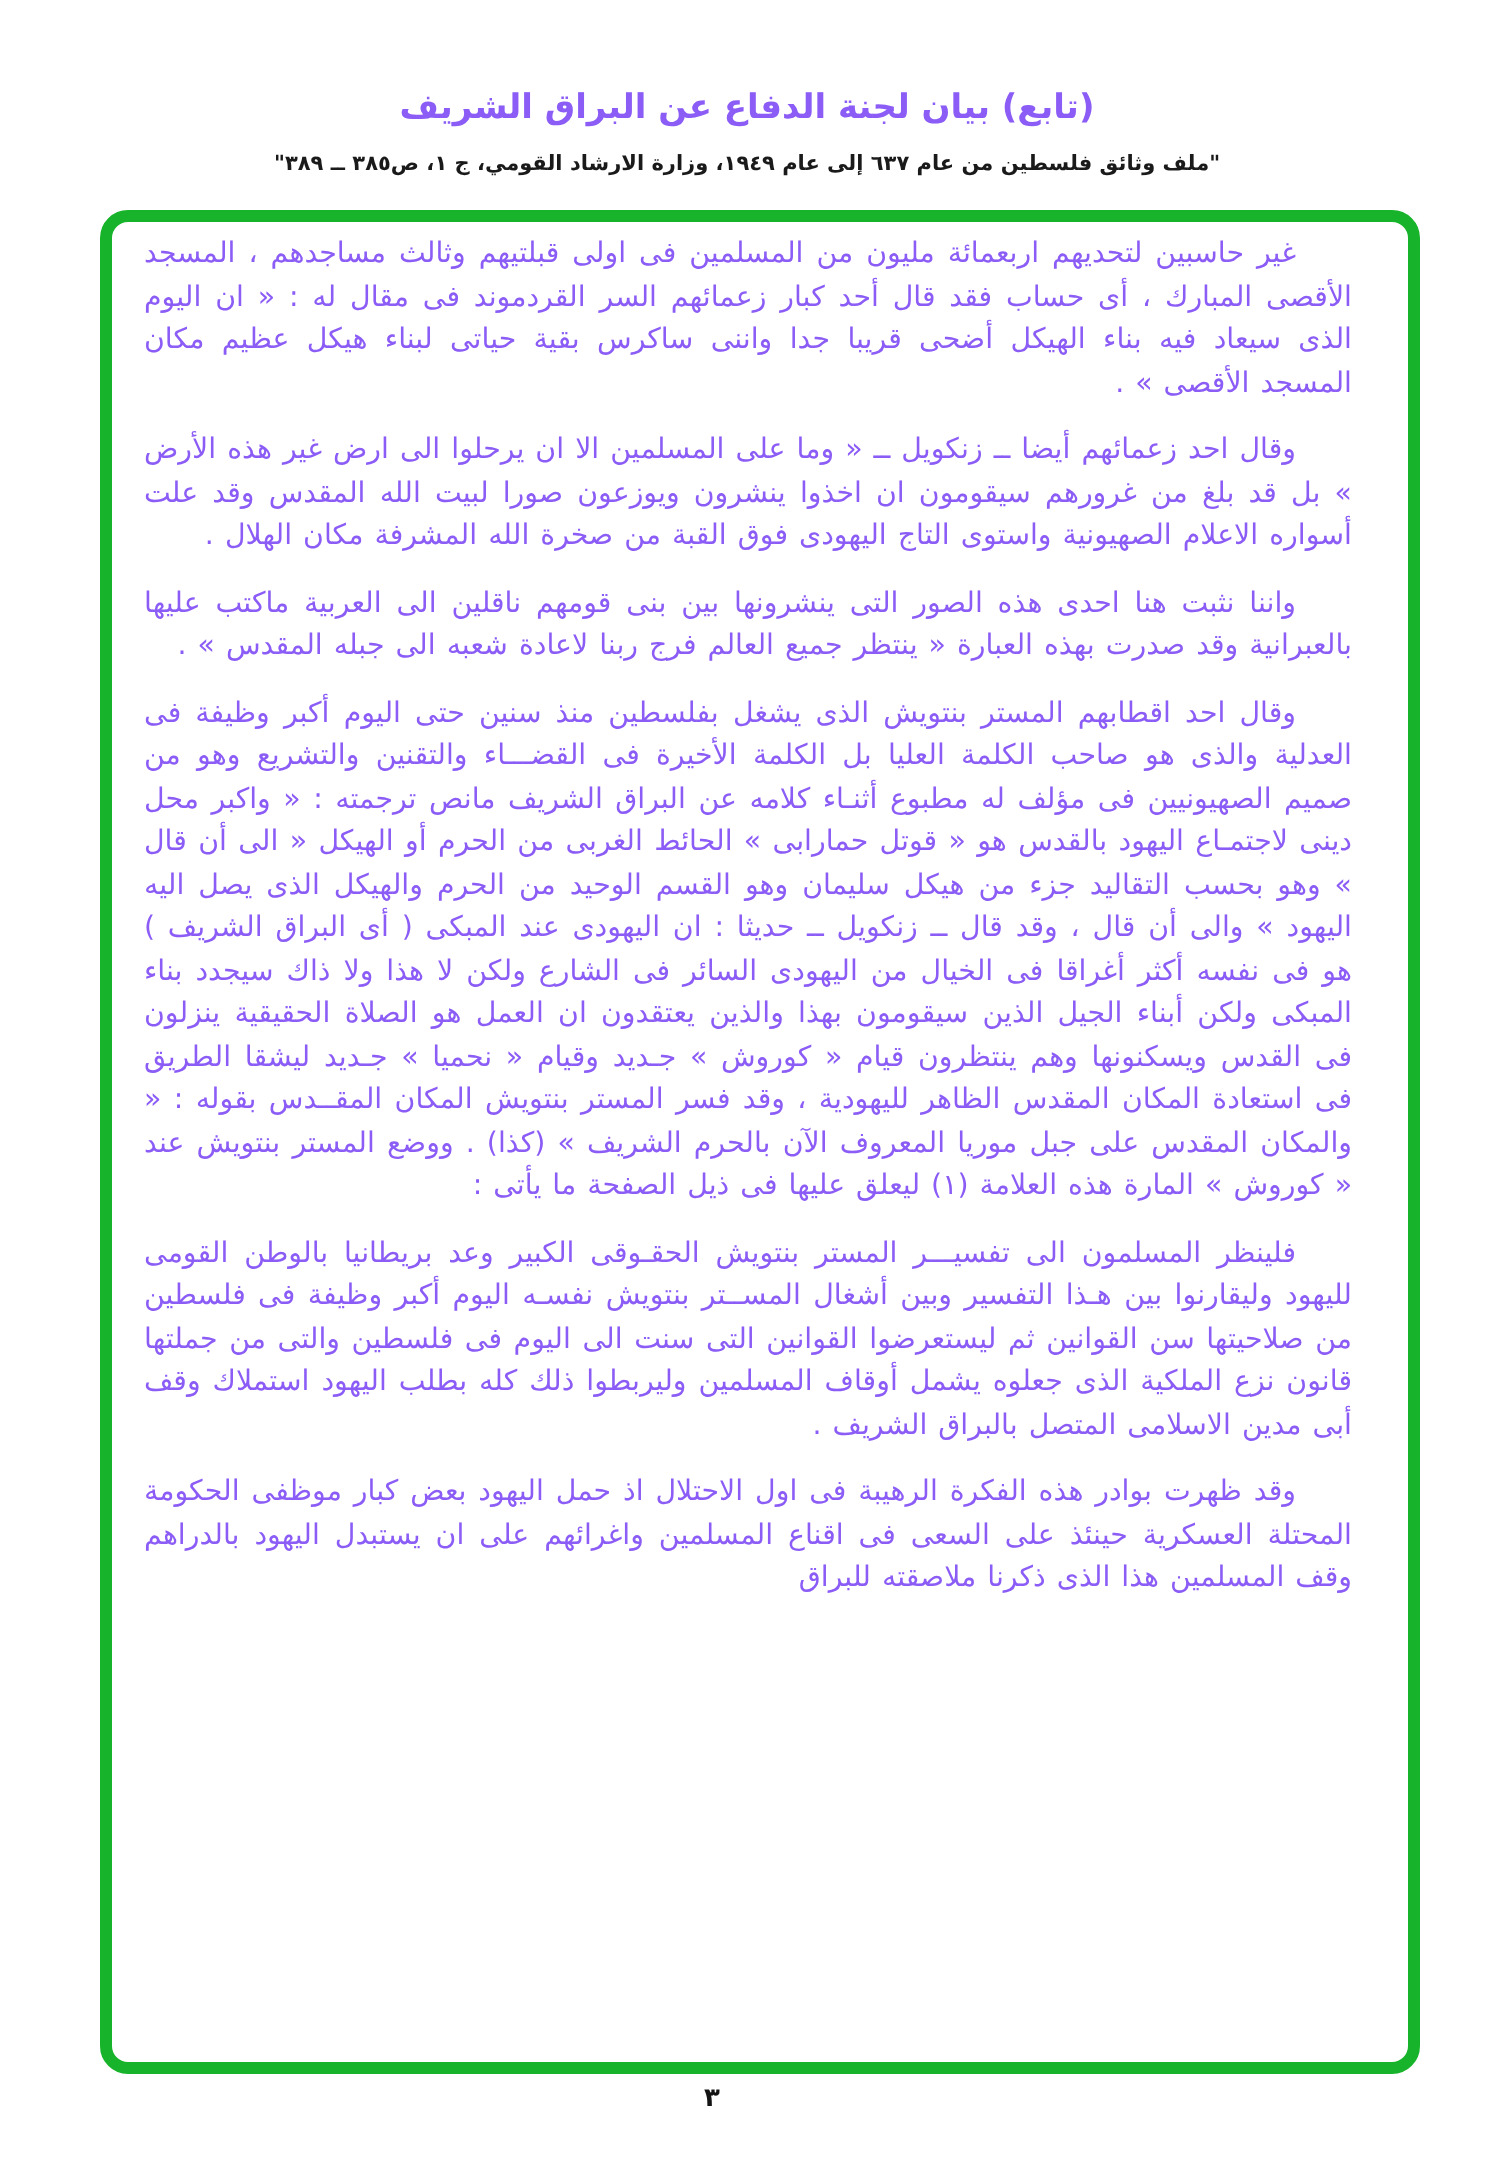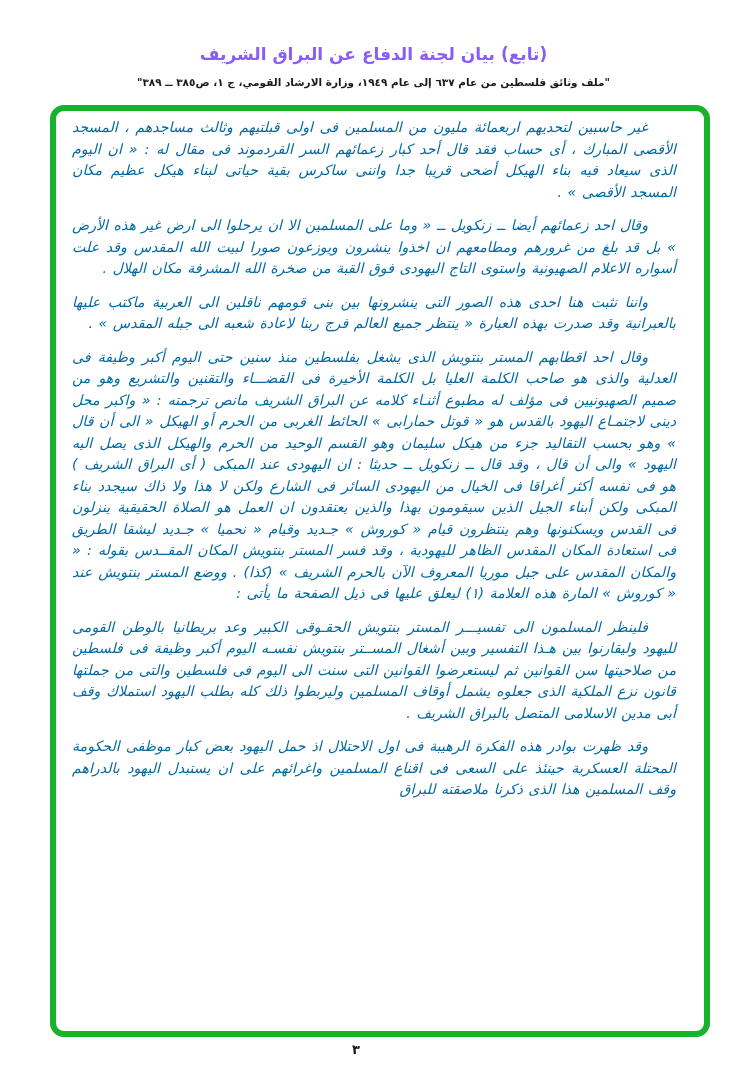--- a/index.html
+++ b/index.html
@@ -53,22 +53,21 @@
   }
   .body-text {
     position: absolute;
     top: 117px;
     left: 72px;
     width: 604px;
     direction: rtl;
     text-align: justify;
     font-size: 14.2px;
     line-height: 21.5px;
-    color: #0369a1;
-    font-style: italic;
+    color: #8b5cf6;
   }
   .body-text p {
     margin: 0 0 12px 0;
     text-indent: 28px;
     word-spacing: 1px;
   }
   .body-text p:last-child { margin-bottom: 0; }
   .page-number {
     position: absolute;
     top: 1042px;
@@ -86,21 +85,21 @@
 <div class="page">
 
   <div class="doc-title">(تابع) بيان لجنة الدفاع عن البراق الشريف</div>
 
   <div class="doc-subtitle">"ملف وثائق فلسطين من عام ٦٣٧ إلى عام ١٩٤٩، وزارة الارشاد القومي، ج ١، ص٣٨٥ ــ ٣٨٩"</div>
 
   <div class="frame" style="border-color: rgb(23, 179, 43);"></div>
 
   <div class="body-text">
     <p>غير حاسبين لتحديهم اربعمائة مليون من المسلمين فى اولى قبلتيهم وثالث مساجدهم ، المسجد الأقصى المبارك ، أى حساب فقد قال أحد كبار زعمائهم السر القردموند فى مقال له : « ان اليوم الذى سيعاد فيه بناء الهيكل أضحى قريبا جدا واننى ساكرس بقية حياتى لبناء هيكل عظيم مكان المسجد الأقصى » .</p>
-    <p>وقال احد زعمائهم أيضا ــ زنكويل ــ « وما على المسلمين الا ان يرحلوا الى ارض غير هذه الأرض » بل قد بلغ من غرورهم ومطامعهم ان اخذوا ينشرون ويوزعون صورا لبيت الله المقدس وقد علت أسواره الاعلام الصهيونية واستوى التاج اليهودى فوق القبة من صخرة الله المشرفة مكان الهلال .</p>
+    <p>وقال احد زعمائهم أيضا ــ زنكويل ــ « وما على المسلمين الا ان يرحلوا الى ارض غير هذه الأرض » بل قد بلغ من غرورهم سيقومون ان اخذوا ينشرون ويوزعون صورا لبيت الله المقدس وقد علت أسواره الاعلام الصهيونية واستوى التاج اليهودى فوق القبة من صخرة الله المشرفة مكان الهلال .</p>
     <p>واننا نثبت هنا احدى هذه الصور التى ينشرونها بين بنى قومهم ناقلين الى العربية ماكتب عليها بالعبرانية وقد صدرت بهذه العبارة « ينتظر جميع العالم فرج ربنا لاعادة شعبه الى جبله المقدس » .</p>
     <p>وقال احد اقطابهم المستر بنتويش الذى يشغل بفلسطين منذ سنين حتى اليوم أكبر وظيفة فى العدلية والذى هو صاحب الكلمة العليا بل الكلمة الأخيرة فى القضـــاء والتقنين والتشريع وهو من صميم الصهيونيين فى مؤلف له مطبوع أثنـاء كلامه عن البراق الشريف مانص ترجمته : « واكبر محل دينى لاجتمـاع اليهود بالقدس هو « قوتل حمارابى » الحائط الغربى من الحرم أو الهيكل « الى أن قال » وهو بحسب التقاليد جزء من هيكل سليمان وهو القسم الوحيد من الحرم والهيكل الذى يصل اليه اليهود » والى أن قال ، وقد قال ــ زنكويل ــ حديثا : ان اليهودى عند المبكى ( أى البراق الشريف ) هو فى نفسه أكثر أغراقا فى الخيال من اليهودى السائر فى الشارع ولكن لا هذا ولا ذاك سيجدد بناء المبكى ولكن أبناء الجيل الذين سيقومون بهذا والذين يعتقدون ان العمل هو الصلاة الحقيقية ينزلون فى القدس ويسكنونها وهم ينتظرون قيام « كوروش » جـديد وقيام « نحميا » جـديد ليشقا الطريق فى استعادة المكان المقدس الظاهر لليهودية ، وقد فسر المستر بنتويش المكان المقــدس بقوله : « والمكان المقدس على جبل موريا المعروف الآن بالحرم الشريف » (كذا) . ووضع المستر بنتويش عند « كوروش » المارة هذه العلامة (١) ليعلق عليها فى ذيل الصفحة ما يأتى :</p>
     <p>فلينظر المسلمون الى تفسيـــر المستر بنتويش الحقـوقى الكبير وعد بريطانيا بالوطن القومى لليهود وليقارنوا بين هـذا التفسير وبين أشغال المســتر بنتويش نفسـه اليوم أكبر وظيفة فى فلسطين من صلاحيتها سن القوانين ثم ليستعرضوا القوانين التى سنت الى اليوم فى فلسطين والتى من جملتها قانون نزع الملكية الذى جعلوه يشمل أوقاف المسلمين وليربطوا ذلك كله بطلب اليهود استملاك وقف أبى مدين الاسلامى المتصل بالبراق الشريف .</p>
     <p>وقد ظهرت بوادر هذه الفكرة الرهيبة فى اول الاحتلال اذ حمل اليهود بعض كبار موظفى الحكومة المحتلة العسكرية حينئذ على السعى فى اقناع المسلمين واغرائهم على ان يستبدل اليهود بالدراهم وقف المسلمين هذا الذى ذكرنا ملاصقته للبراق</p>
   </div>
 
   <div class="page-number">٣</div>
 
 </div>
 

